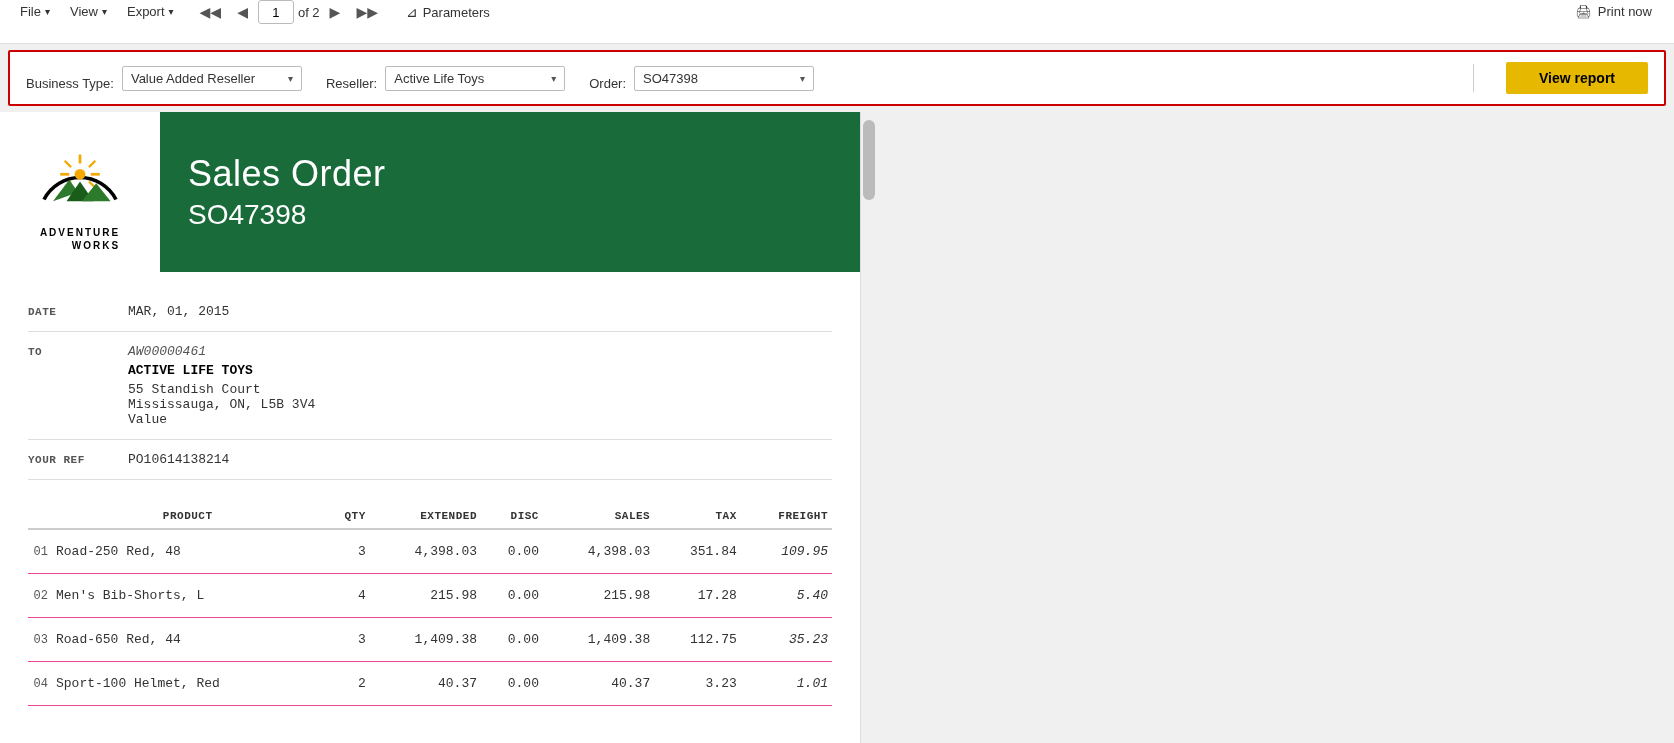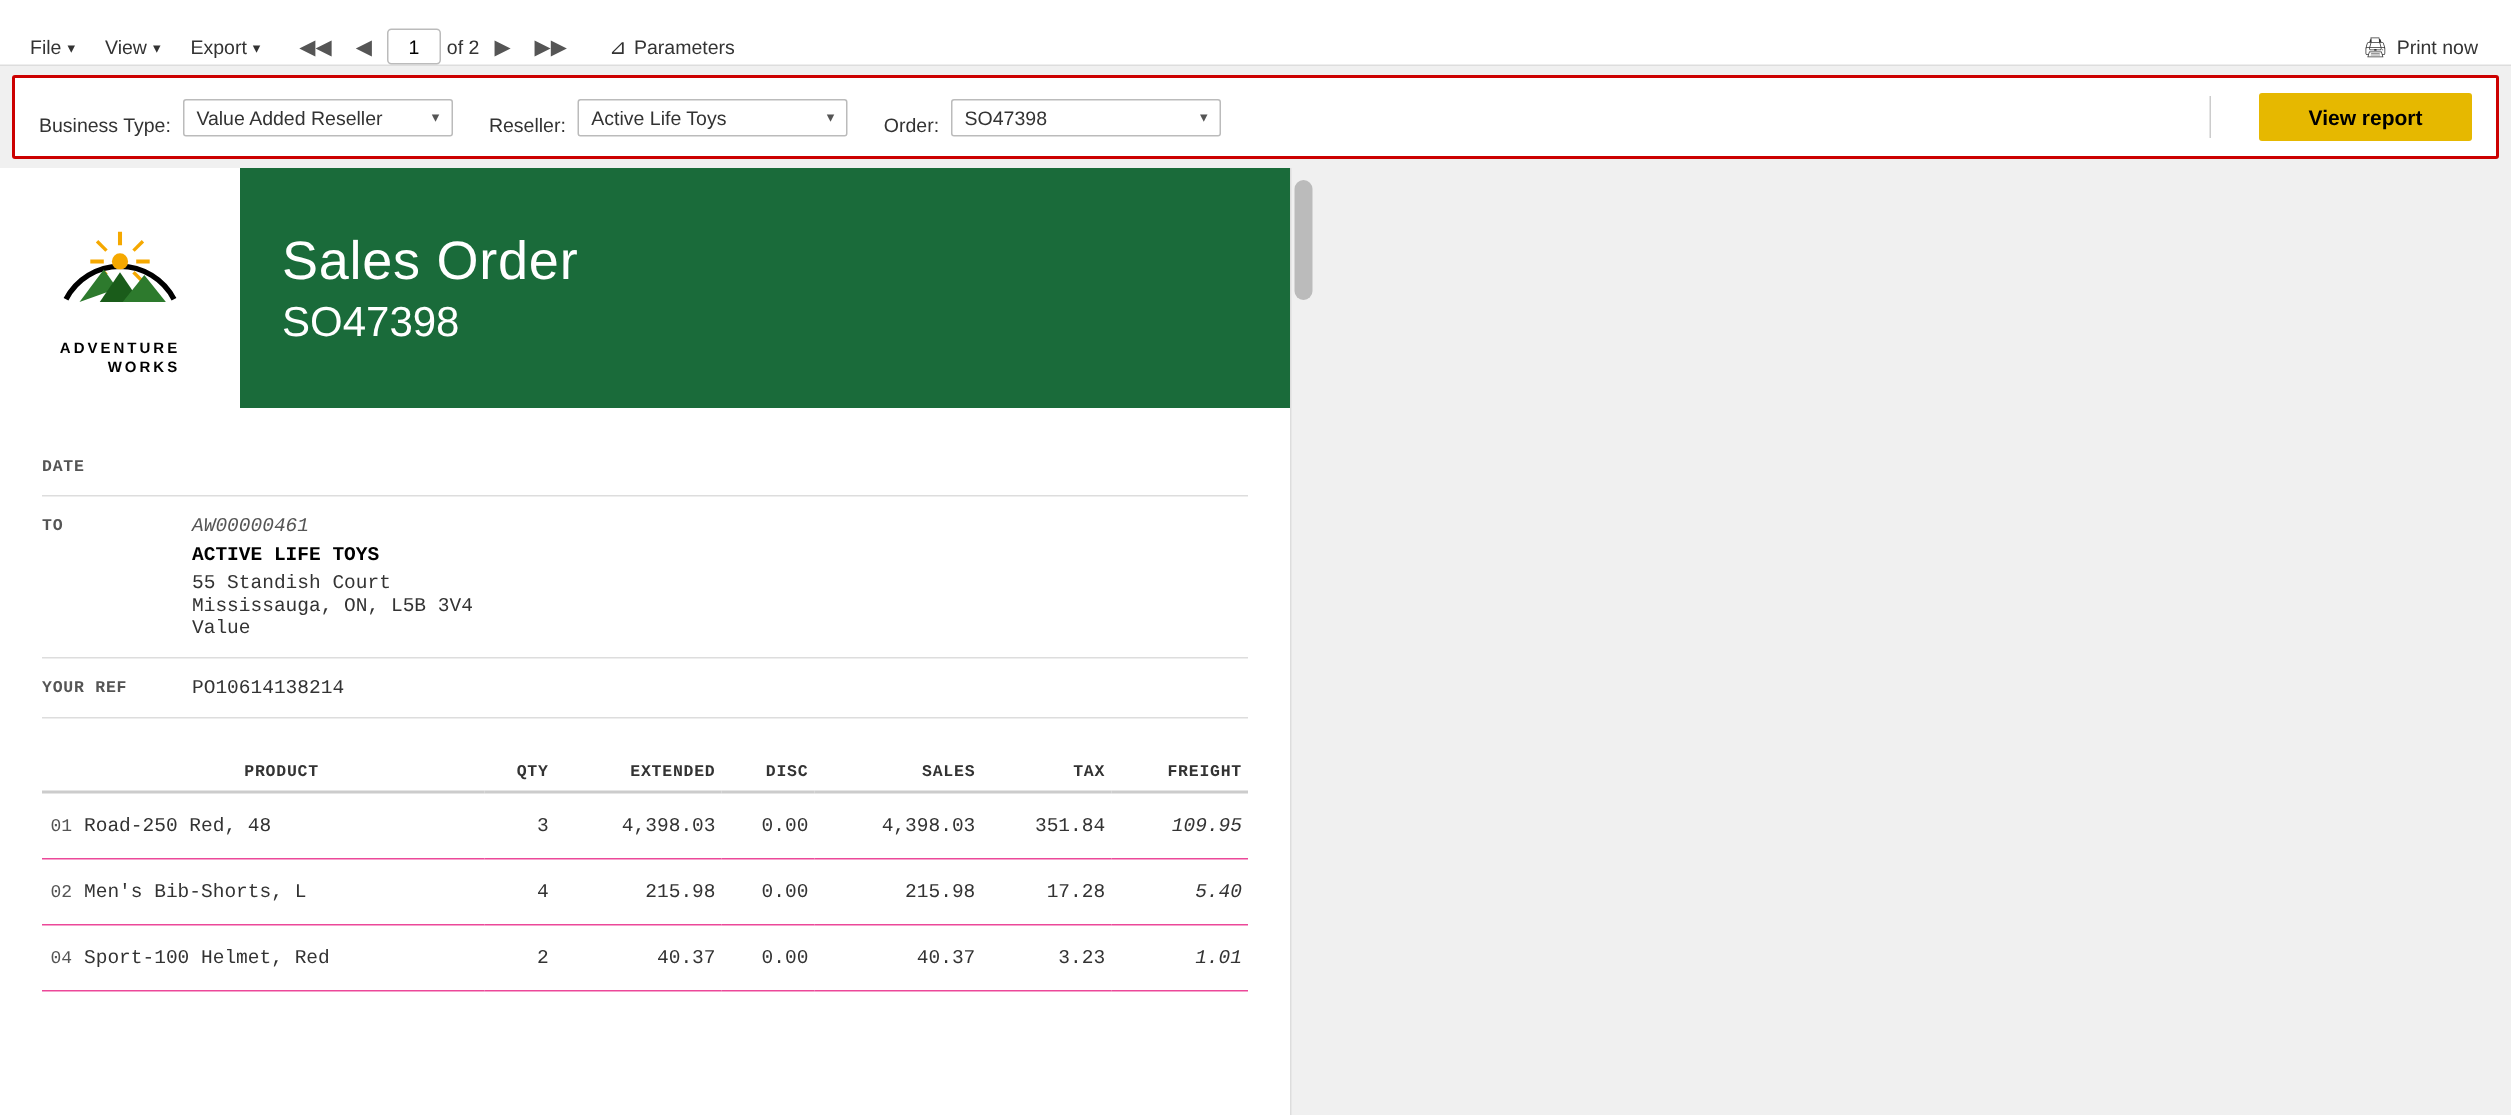--- a/index.html
+++ b/index.html
@@ -1,21 +1,21 @@
 <!DOCTYPE html>
 <html><head>
   <meta charset="utf-8">
   <style>
     * { box-sizing: border-box; margin: 0; padding: 0; }
     body { font-family: 'Segoe UI', Arial, sans-serif; background: #f0f0f0; font-size: 13px; color: #333; }
 
     
     .toolbar {
       display: flex;
-      align-items: flex-end;
+      align-items: flex-start;
       background: #fff;
       border-bottom: 1px solid #ddd;
       padding: 0 12px;
       height: 44px;
       gap: 4px;
     }
     .toolbar-btn {
       display: flex; align-items: center; gap: 4px;
       background: none; border: none; cursor: pointer;
       font-size: 13px; color: #333; padding: 4px 8px;
@@ -275,20 +275,21 @@
       <div class="header-green">
         <div class="header-title">Sales Order</div>
         <div class="header-order-num">SO47398</div>
       </div>
     </div>
 
     <div class="report-body">
 
       <div class="info-section">
         <div class="info-label">DATE</div>
+        <div class="info-value">MAR, 01, 2015</div>
       </div>
 
       <div class="info-section">
         <div class="info-label">TO</div>
         <div class="info-value">
           <div class="italic" style="font-style:italic;color:#555;">AW00000461</div>
           <div class="company-name" style="font-weight:700;margin-top:4px;">ACTIVE LIFE TOYS</div>
           <div class="address-line" style="margin-top:4px;">55 Standish Court</div>
           <div class="address-line">Mississauga, ON, L5B 3V4</div>
           <div class="address-line">Value</div>
@@ -328,20 +329,30 @@
       <td class="col-num">02</td>
       <td class="col-product">Men's Bib-Shorts, L</td>
       <td>4</td>
       <td>215.98</td>
       <td>0.00</td>
       <td>215.98</td>
       <td>17.28</td>
       <td style="font-style:italic;">5.40</td>
     </tr>
             <tr>
+      <td class="col-num">03</td>
+      <td class="col-product">Road-650 Red, 44</td>
+      <td>3</td>
+      <td>1,409.38</td>
+      <td>0.00</td>
+      <td>1,409.38</td>
+      <td>112.75</td>
+      <td style="font-style:italic;">35.23</td>
+    </tr>
+            <tr>
       <td class="col-num">04</td>
       <td class="col-product">Sport-100 Helmet, Red</td>
       <td>2</td>
       <td>40.37</td>
       <td>0.00</td>
       <td>40.37</td>
       <td>3.23</td>
       <td style="font-style:italic;">1.01</td>
     </tr>
           </tbody>

